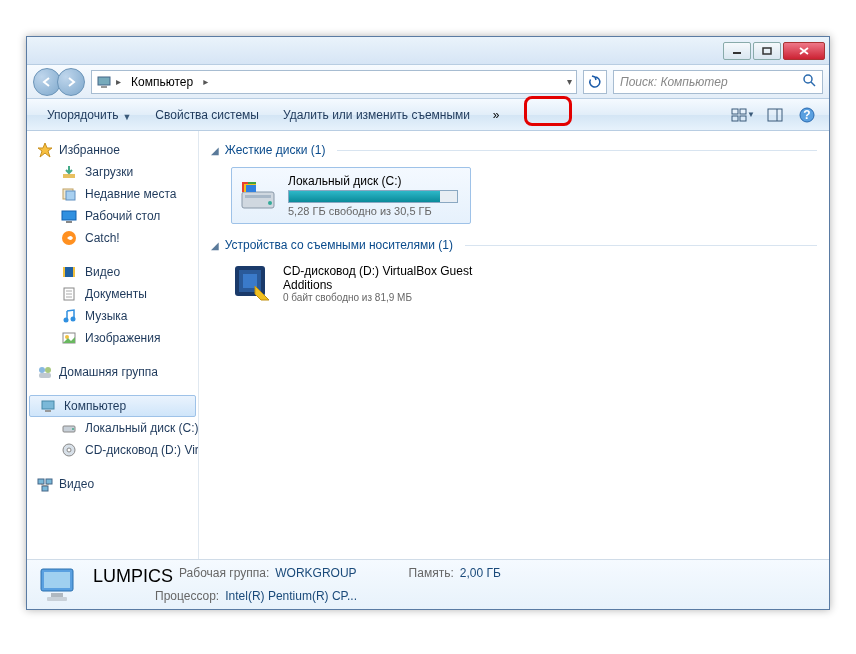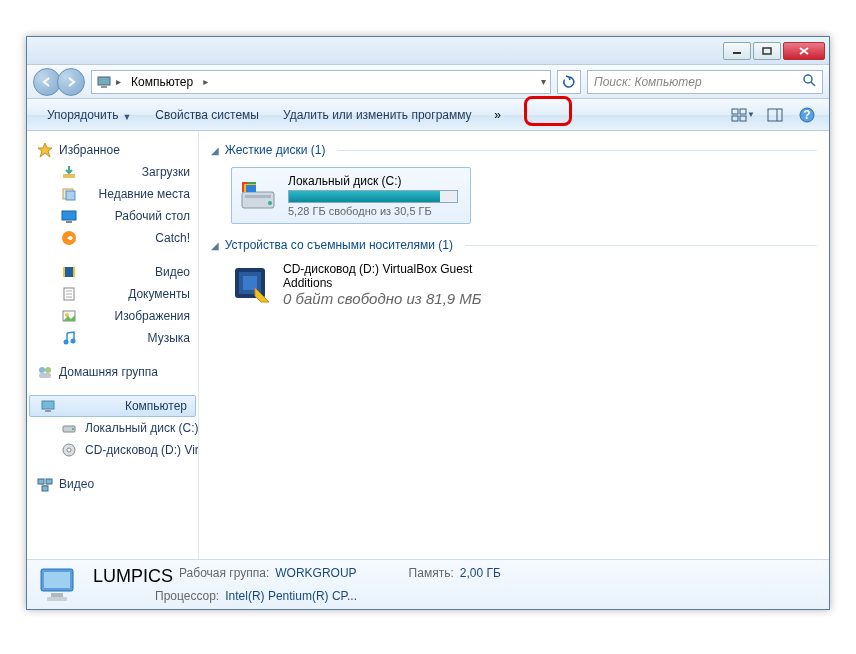--- a/index.html
+++ b/index.html
@@ -72,21 +72,21 @@
 }
 .addr-dd { color: #555; font-size: 10px; }
 .refresh-btn {
   width: 24px; height: 24px;
   border: 1px solid #a7bcd1;
   background: #fff;
   display: flex; align-items: center; justify-content: center;
   color: #1a5aa8;
 }
 .search-box {
-  width: 236px; height: 24px;
+  width: 210px; height: 24px;
   background: #fff;
   border: 1px solid #a7bcd1;
   display: flex; align-items: center;
   padding: 0 6px;
   color: #888; font-style: italic;
   position: relative;
 }
 .search-box .mag { position: absolute; right: 6px; color: #4a7; font-style: normal; }
 
 .toolbar {
@@ -138,21 +138,20 @@
   padding: 3px 8px 3px 20px;
   color: #1e395b;
 }
 .sb-head.root { padding-left: 10px; }
 .sb-item {
   display: flex; align-items: center; gap: 8px;
   padding: 3px 8px 3px 34px;
   color: #1e395b;
   white-space: nowrap;
   overflow: hidden;
-  justify-content: space-between;
 }
 .sb-item.selected {
   background: linear-gradient(#eaf3fd, #cfe5fa);
   border: 1px solid #9ec2e8;
   border-radius: 2px;
   padding-top: 2px; padding-bottom: 2px;
   margin: 0 2px;
 }
 .sb-ico { width: 16px; height: 16px; display: inline-flex; align-items: center; justify-content: center; flex-shrink: 0; }
 
@@ -198,21 +197,21 @@
 }
 .drive-free { color: #666; font-size: 11px; }
 
 .device-row {
   display: flex; align-items: center; gap: 10px;
   margin: 6px 0 0 20px;
 }
 .dev-ico { width: 42px; height: 42px; display: flex; align-items: center; justify-content: center; }
 .dev-info { display: flex; flex-direction: column; }
 .dev-name { color: #000; max-width: 220px; }
-.dev-free { color: #666; font-size: 15px; font-style: italic; }
+.dev-free { color: #666; font-size: 10px; }
 
 .statusbar {
   height: 50px;
   border-top: 1px solid #d0dce8;
   background: linear-gradient(#f5faff, #e8f2fb);
   display: flex;
   align-items: center;
   padding: 0 10px;
   gap: 12px;
 }
@@ -287,21 +286,21 @@
       </span>
     </div>
   </div>
 
   <div class="toolbar">
     <div class="tb-item">
       <span>Упорядочить</span>
       <span class="dd">▼</span>
     </div>
     <div class="tb-item">Свойства системы</div>
-    <div class="tb-item">Удалить или изменить программу</div>
+    <div class="tb-item">Удалить или изменить съемными</div>
     <div class="tb-overflow">»</div>
     <div class="tb-right">
       <div class="tb-icon">
         <svg width="18" height="14">
             <rect x="1" y="1" width="6" height="5" fill="none" stroke="#3a5a7a"></rect>
             <rect x="9" y="1" width="6" height="5" fill="none" stroke="#3a5a7a"></rect>
             <rect x="1" y="8" width="6" height="5" fill="none" stroke="#3a5a7a"></rect>
             <rect x="9" y="8" width="6" height="5" fill="none" stroke="#3a5a7a"></rect>
           </svg>
         <span class="dd" style="font-size:8px">▼</span>
@@ -389,36 +388,36 @@
                 <line x1="5" y1="5" x2="11" y2="5" stroke="#aaa"></line>
                 <line x1="5" y1="8" x2="11" y2="8" stroke="#aaa"></line>
                 <line x1="5" y1="11" x2="11" y2="11" stroke="#aaa"></line>
               </svg>
             </span>
           <span>Документы</span>
         </div>
         <div class="sb-item">
           <span class="sb-ico">
               <svg width="16" height="16">
+                <path d="M6 3 L6 11 M6 3 L13 2 L13 10" stroke="#3090e0" stroke-width="1.5" fill="none"></path>
+                <circle cx="5" cy="12" r="2.5" fill="#3090e0"></circle>
+                <circle cx="12" cy="11" r="2.5" fill="#3090e0"></circle>
+              </svg>
+            </span>
+          <span>Музыка</span>
+        </div>
+        <div class="sb-item">
+          <span class="sb-ico">
+              <svg width="16" height="16">
                 <rect x="2" y="3" width="12" height="10" fill="#fff" stroke="#888"></rect>
                 <circle cx="6" cy="7" r="2" fill="#f0c040"></circle>
                 <path d="M2 13 L7 8 L10 11 L14 7 L14 13 Z" fill="#6ab860"></path>
               </svg>
             </span>
           <span>Изображения</span>
-        </div>
-        <div class="sb-item">
-          <span class="sb-ico">
-              <svg width="16" height="16">
-                <path d="M6 3 L6 11 M6 3 L13 2 L13 10" stroke="#3090e0" stroke-width="1.5" fill="none"></path>
-                <circle cx="5" cy="12" r="2.5" fill="#3090e0"></circle>
-                <circle cx="12" cy="11" r="2.5" fill="#3090e0"></circle>
-              </svg>
-            </span>
-          <span>Музыка</span>
         </div>
       </div>
 
       <div class="sb-group">
         <div class="sb-head root">
           <span class="sb-ico">
               <svg width="16" height="16">
                 <circle cx="5" cy="6" r="3" fill="#88b8e0"></circle>
                 <circle cx="11" cy="6" r="3" fill="#a8c880"></circle>
                 <rect x="2" y="9" width="12" height="5" rx="2" fill="#c0c8d0"></rect>

